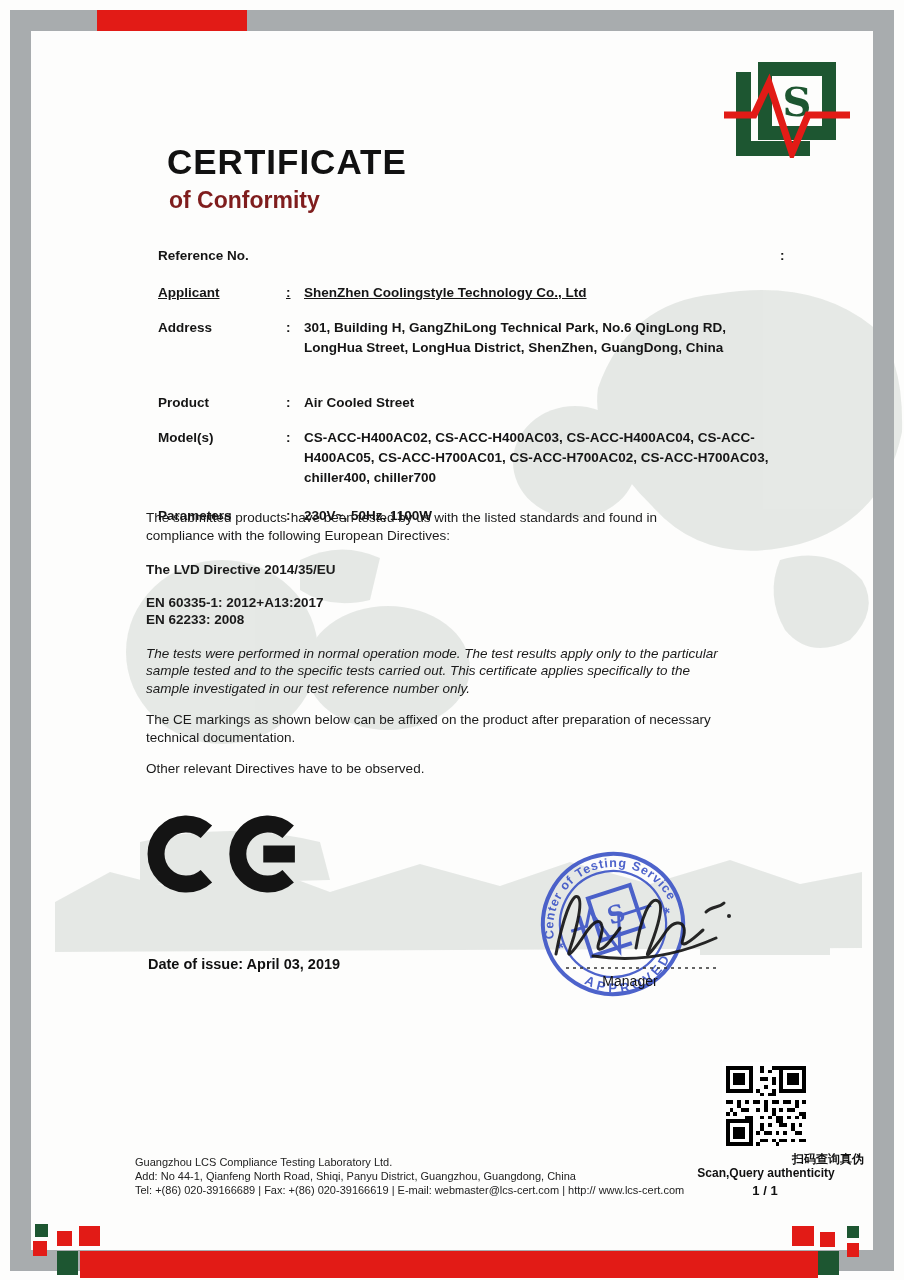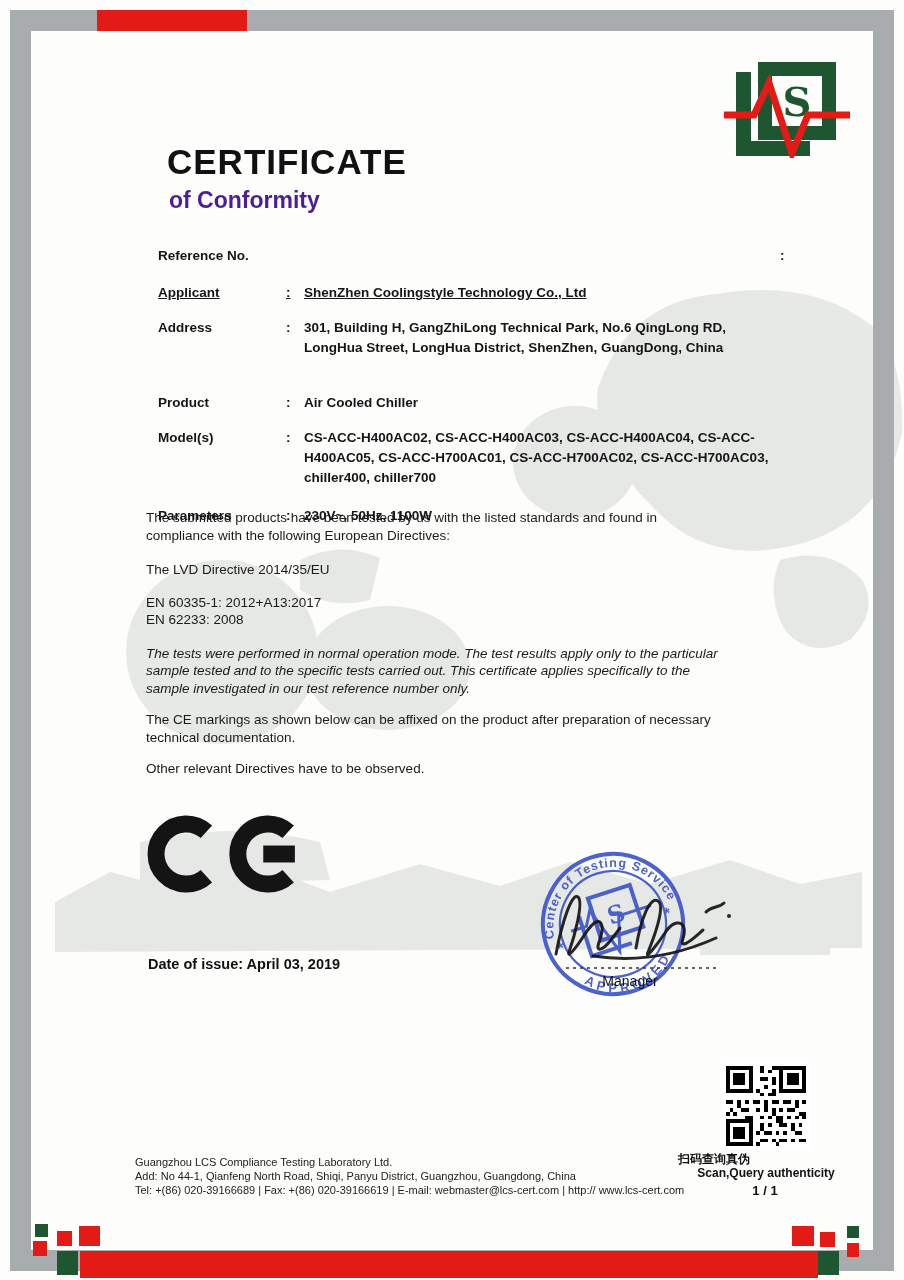--- a/index.html
+++ b/index.html
@@ -5,39 +5,39 @@
   html,body{margin:0;padding:0;background:#e9e9e9;}
   .page{position:relative;width:904px;height:1280px;background:#fdfdfc;overflow:hidden;
         font-family:"Liberation Sans",sans-serif;color:#1c1c1c;}
   
   .bar{position:absolute;background:#a8acae;z-index:1;}
   .red{background:#e21b16;}
   .grn{background:#1d5631;}
   .sq{position:absolute;z-index:2;}
   
   .title{position:absolute;left:167px;top:142px;font-size:35px;font-weight:bold;letter-spacing:1px;z-index:2;color:#111;}
-  .subtitle{position:absolute;left:169px;top:187px;font-size:23px;font-weight:bold;z-index:2;color:#4c1d95;}
+  .subtitle{position:absolute;left:169px;top:187px;font-size:23px;font-weight:bold;z-index:2;color:#7f1d1d;}
   
   .fields{position:absolute;left:158px;top:246px;width:640px;z-index:2;font-size:13.5px;font-weight:bold;color:#151515;}
   .frow{display:flex;line-height:20px;}
   .flabel{width:128px;flex:0 0 128px;}
   .fcolon{width:18px;flex:0 0 18px;}
   .fvalue{width:478px;}
   .mb-ref{margin-bottom:17px;justify-content:space-between;}.mb-app{margin-bottom:15px;text-decoration:underline;}.mb-addr{margin-bottom:11px;}
   .mb-prod{margin-bottom:15px;margin-top:35px;}.mb-mod{margin-bottom:18px;}
   
   .paras{position:absolute;left:146px;top:509px;width:582px;z-index:2;font-size:13.5px;line-height:17.5px;color:#1a1a1a;}
   .p{margin:0 0 17px 0;}
-  .pb{font-weight:normal;}
+  .pb{font-weight:bold;}
   .std{margin:0;}
   .date-line{position:absolute;left:148px;top:956px;font-size:14.5px;font-weight:bold;z-index:2;color:#111;}
   
   .footer{position:absolute;left:135px;top:1156px;width:560px;font-size:11px;line-height:13.8px;color:#222;z-index:2;}
   .qr-wrap{position:absolute;left:722px;top:1062px;width:88px;height:88px;z-index:2;background:#fff;}
-  .qr-cap-cn{position:absolute;left:678px;top:1151px;width:132px;text-align:left;font-size:12px;font-weight:bold;z-index:2;color:#111;}
+  .qr-cap-cn{position:absolute;left:732px;top:1151px;width:132px;text-align:right;font-size:12px;font-weight:bold;z-index:2;color:#111;}
   .qr-cap-en{position:absolute;left:686px;top:1166px;width:160px;text-align:center;font-size:12px;font-weight:bold;z-index:2;color:#111;}
   .page-num{position:absolute;left:720px;top:1183px;width:90px;text-align:center;font-size:13px;font-weight:bold;z-index:2;color:#111;}
   .manager{position:absolute;left:575px;top:973px;width:110px;text-align:center;font-size:14px;z-index:5;color:#111;}
   svg{display:block;}
   .mapsvg{position:absolute;left:0;top:0;z-index:0;}
   .logo{position:absolute;left:724px;top:58px;z-index:2;}
   .ce{position:absolute;left:146px;top:812px;z-index:2;}
   .stamp{position:absolute;left:527px;top:840px;z-index:3;}
   .sig{position:absolute;left:538px;top:876px;z-index:4;}
 </style>
@@ -102,21 +102,21 @@
       <span class="fvalue">ShenZhen Coolingstyle Technology Co., Ltd</span>
     </div>
     <div class="frow mb-addr">
       <span class="flabel">Address</span>
       <span class="fcolon">:</span>
       <span class="fvalue">301, Building H, GangZhiLong Technical Park, No.6 QingLong RD, LongHua Street, LongHua District, ShenZhen, GuangDong, China</span>
     </div>
     <div class="frow mb-prod">
       <span class="flabel">Product</span>
       <span class="fcolon">:</span>
-      <span class="fvalue">Air Cooled Chiller</span>
+      <span class="fvalue">Air Cooled Street</span>
     </div>
     <div class="frow mb-mod">
       <span class="flabel">Model(s)</span>
       <span class="fcolon">:</span>
       <span class="fvalue">CS-ACC-H400AC02, CS-ACC-H400AC03, CS-ACC-H400AC04, CS-ACC-H400AC05, CS-ACC-H700AC01, CS-ACC-H700AC02, CS-ACC-H700AC03, chiller400, chiller700</span>
     </div>
     <div class="frow">
       <span class="flabel">Parameters</span>
       <span class="fcolon">:</span>
       <span class="fvalue">230V~, 50Hz, 1100W</span>

